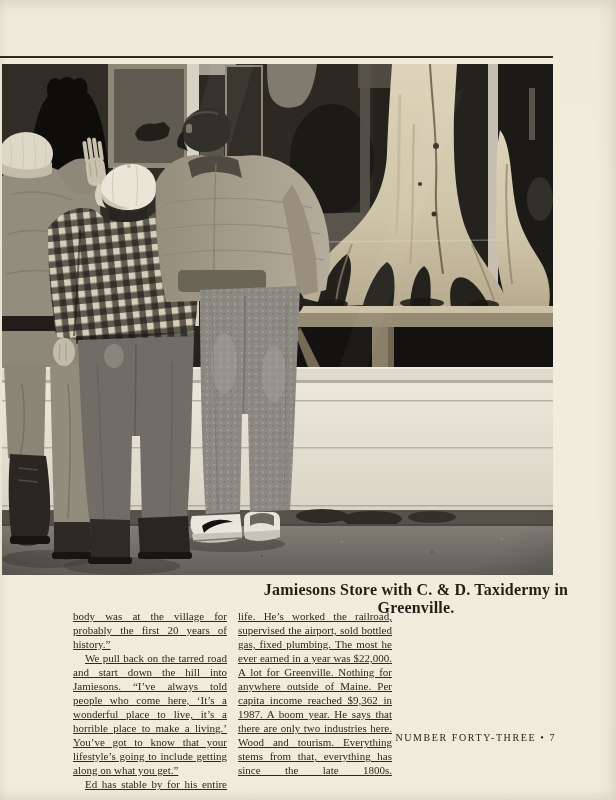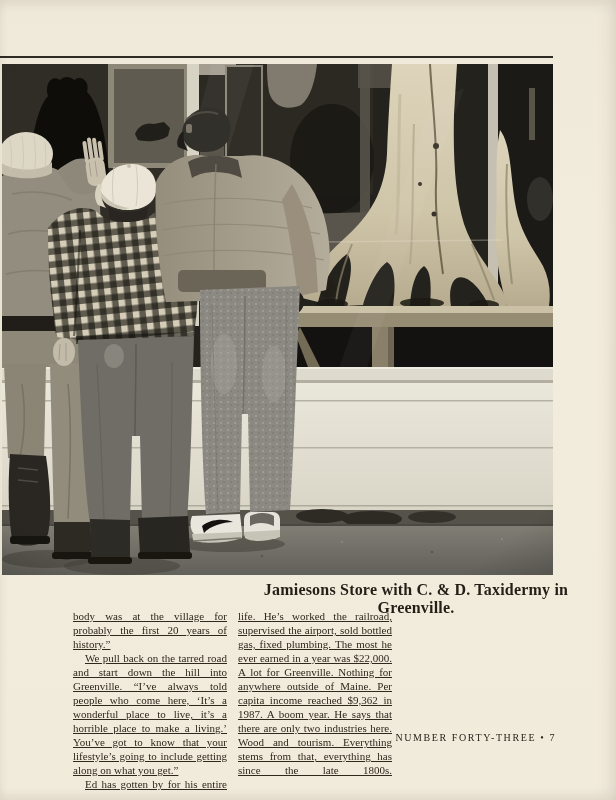--- a/index.html
+++ b/index.html
@@ -286,22 +286,22 @@
 
     <rect x="0" y="0" width="551" height="511" fill="url(#vig)"></rect>
   </svg>
   </div>
 
   <div class="caption">Jamiesons Store with C. &amp; D. Taxidermy in Greenville.</div>
 
   <div class="columns">
     <div class="col">
       <p>body was at the village for probably the first 20 years of history.”</p>
-      <p class="ind">We pull back on the tarred road and start down the hill into Greenville. “I’ve always told people who come here, ‘It’s a wonderful place to live, it’s a horrible place to make a living.’ You’ve got to know that your lifestyle’s going to include getting along on what you get.”</p>
-      <p class="ind jl">Ed has gotten by for his entire</p>
+      <p class="ind">We pull back on the tarred road and start down the hill into Jamiesons. “I’ve always told people who come here, ‘It’s a wonderful place to live, it’s a horrible place to make a living.’ You’ve got to know that your lifestyle’s going to include getting along on what you get.”</p>
+      <p class="ind jl">Ed has stable by for his entire</p>
     </div>
     <div class="col">
       <p class="jl">life. He’s worked the railroad, supervised the airport, sold bottled gas, fixed plumbing. The most he ever earned in a year was $22,000. A lot for Greenville. Nothing for anywhere outside of Maine. Per capita income reached $9,362 in 1987. A boom year. He says that there are only two industries here. Wood and tourism. Everything stems from that, everything has since the late 1800s.</p>
     </div>
     <div class="col">
     </div>
   </div>
 
   <div class="folio">NUMBER FORTY-THREE • 7</div>
 

